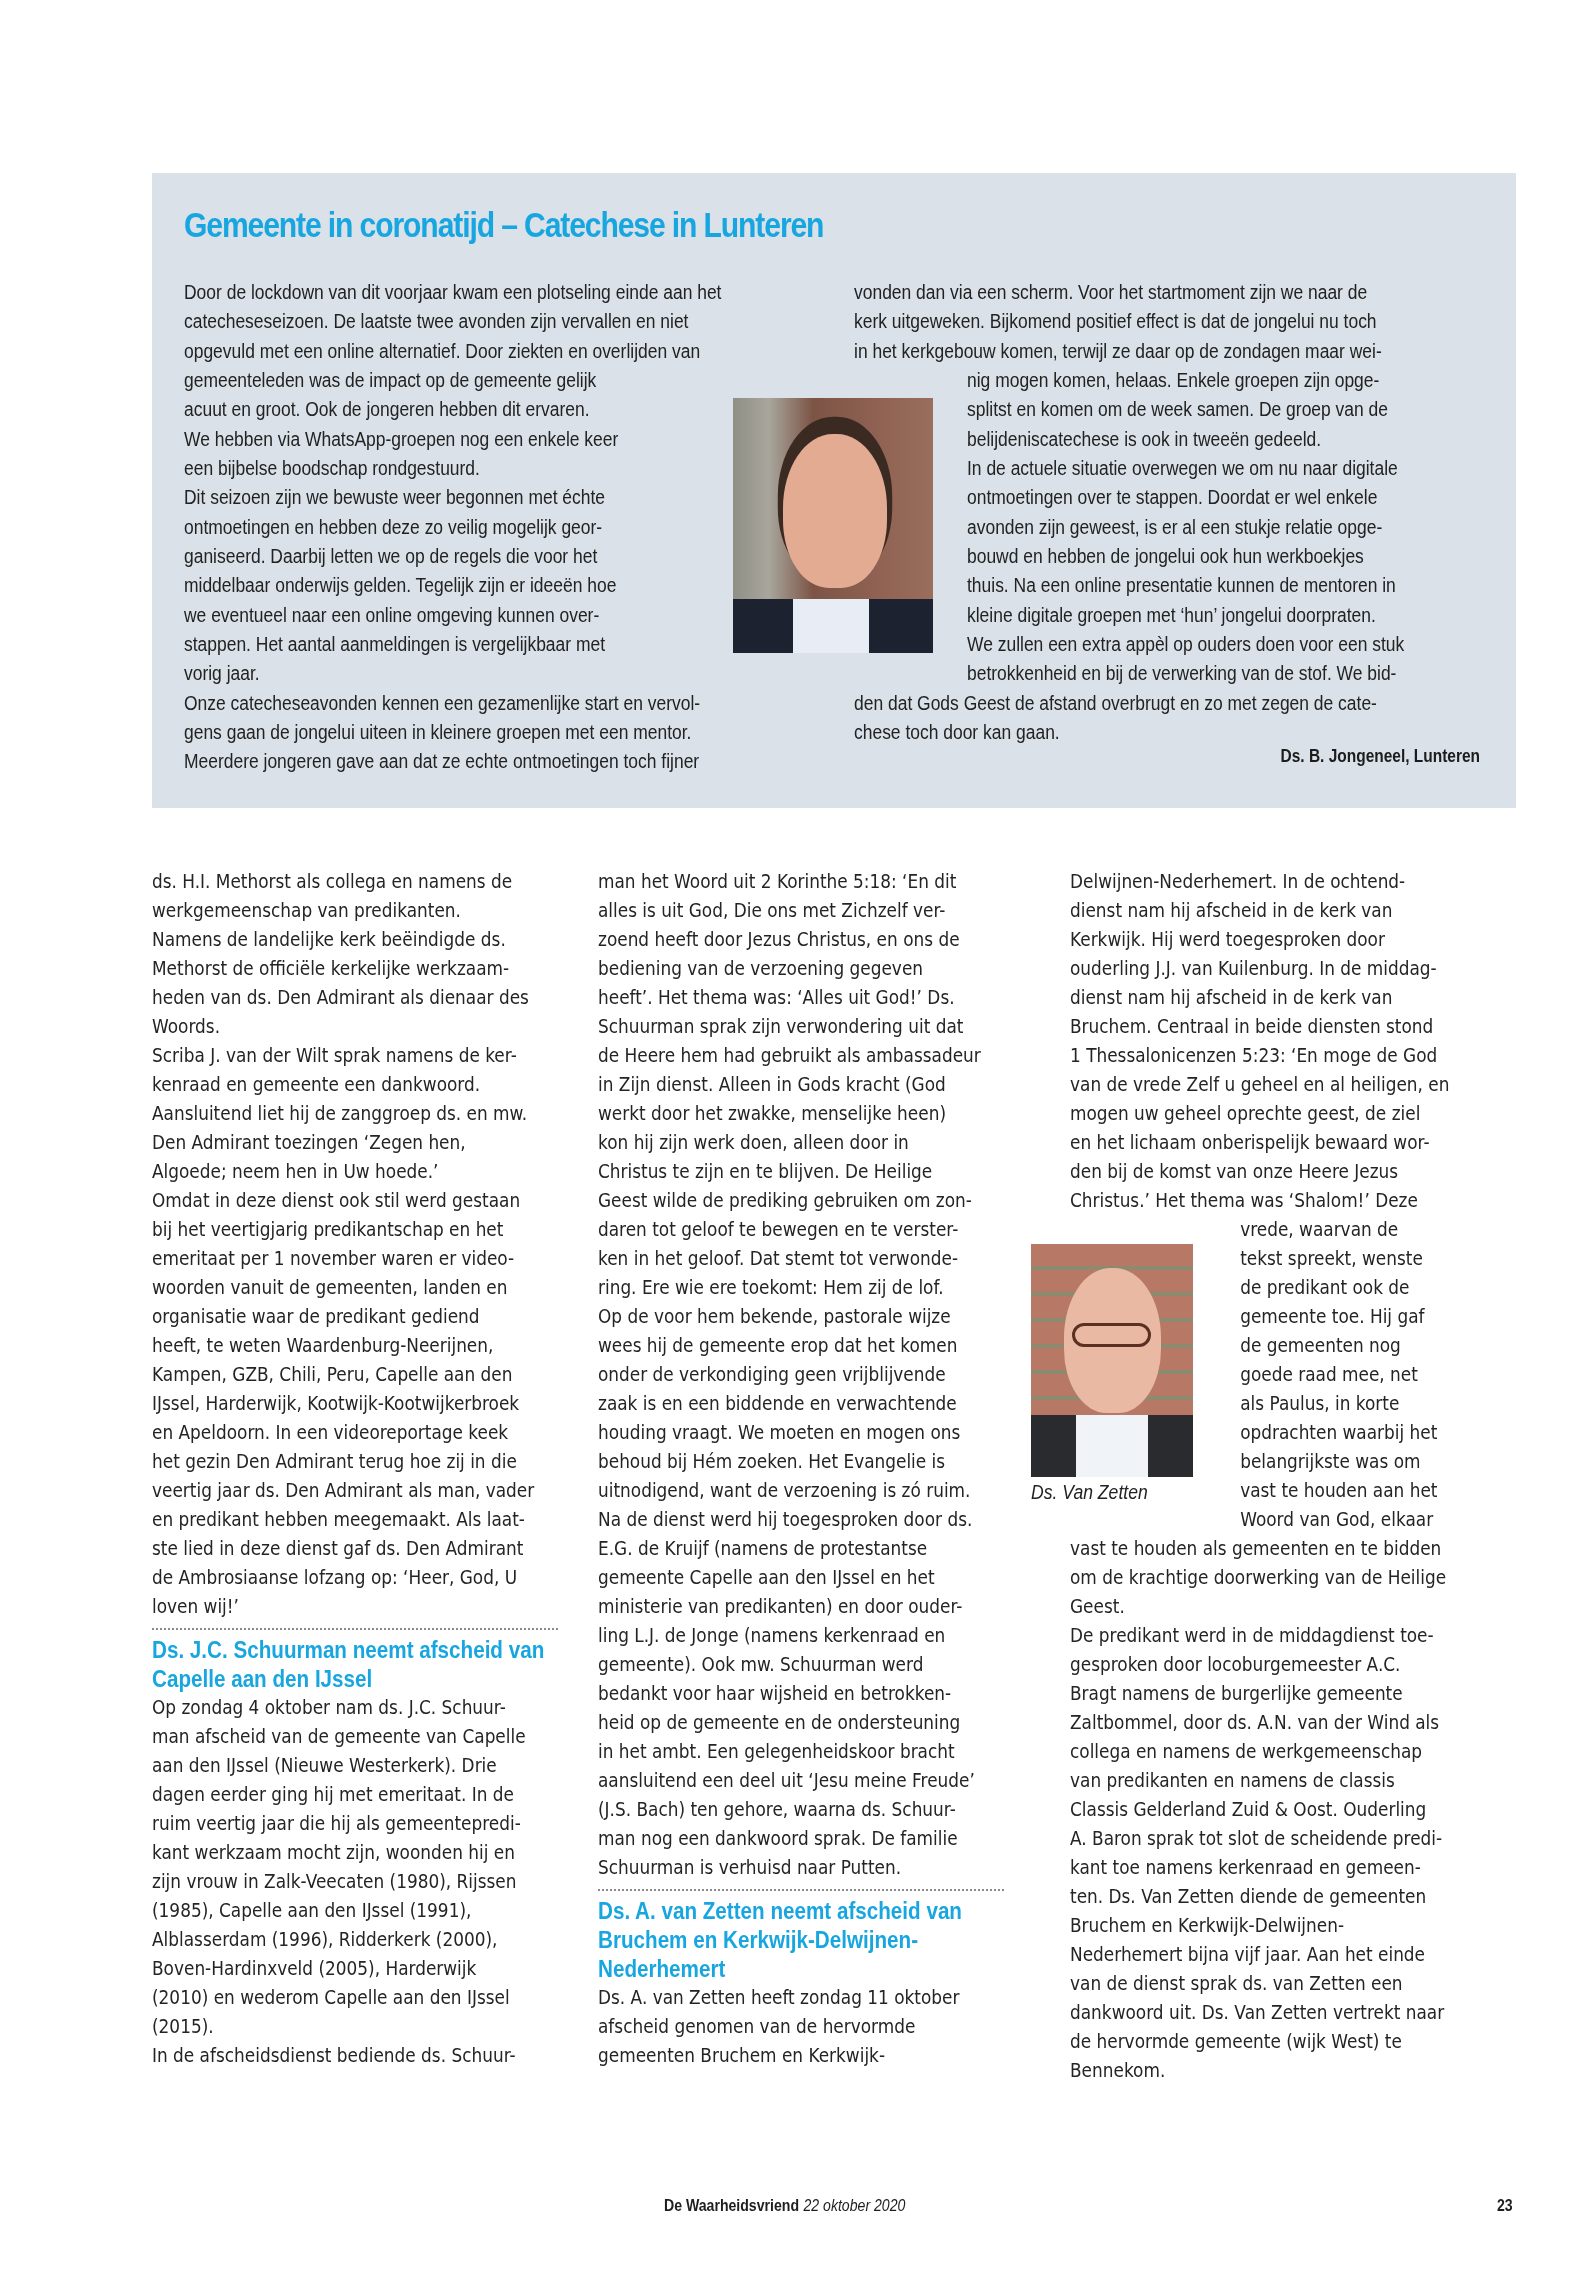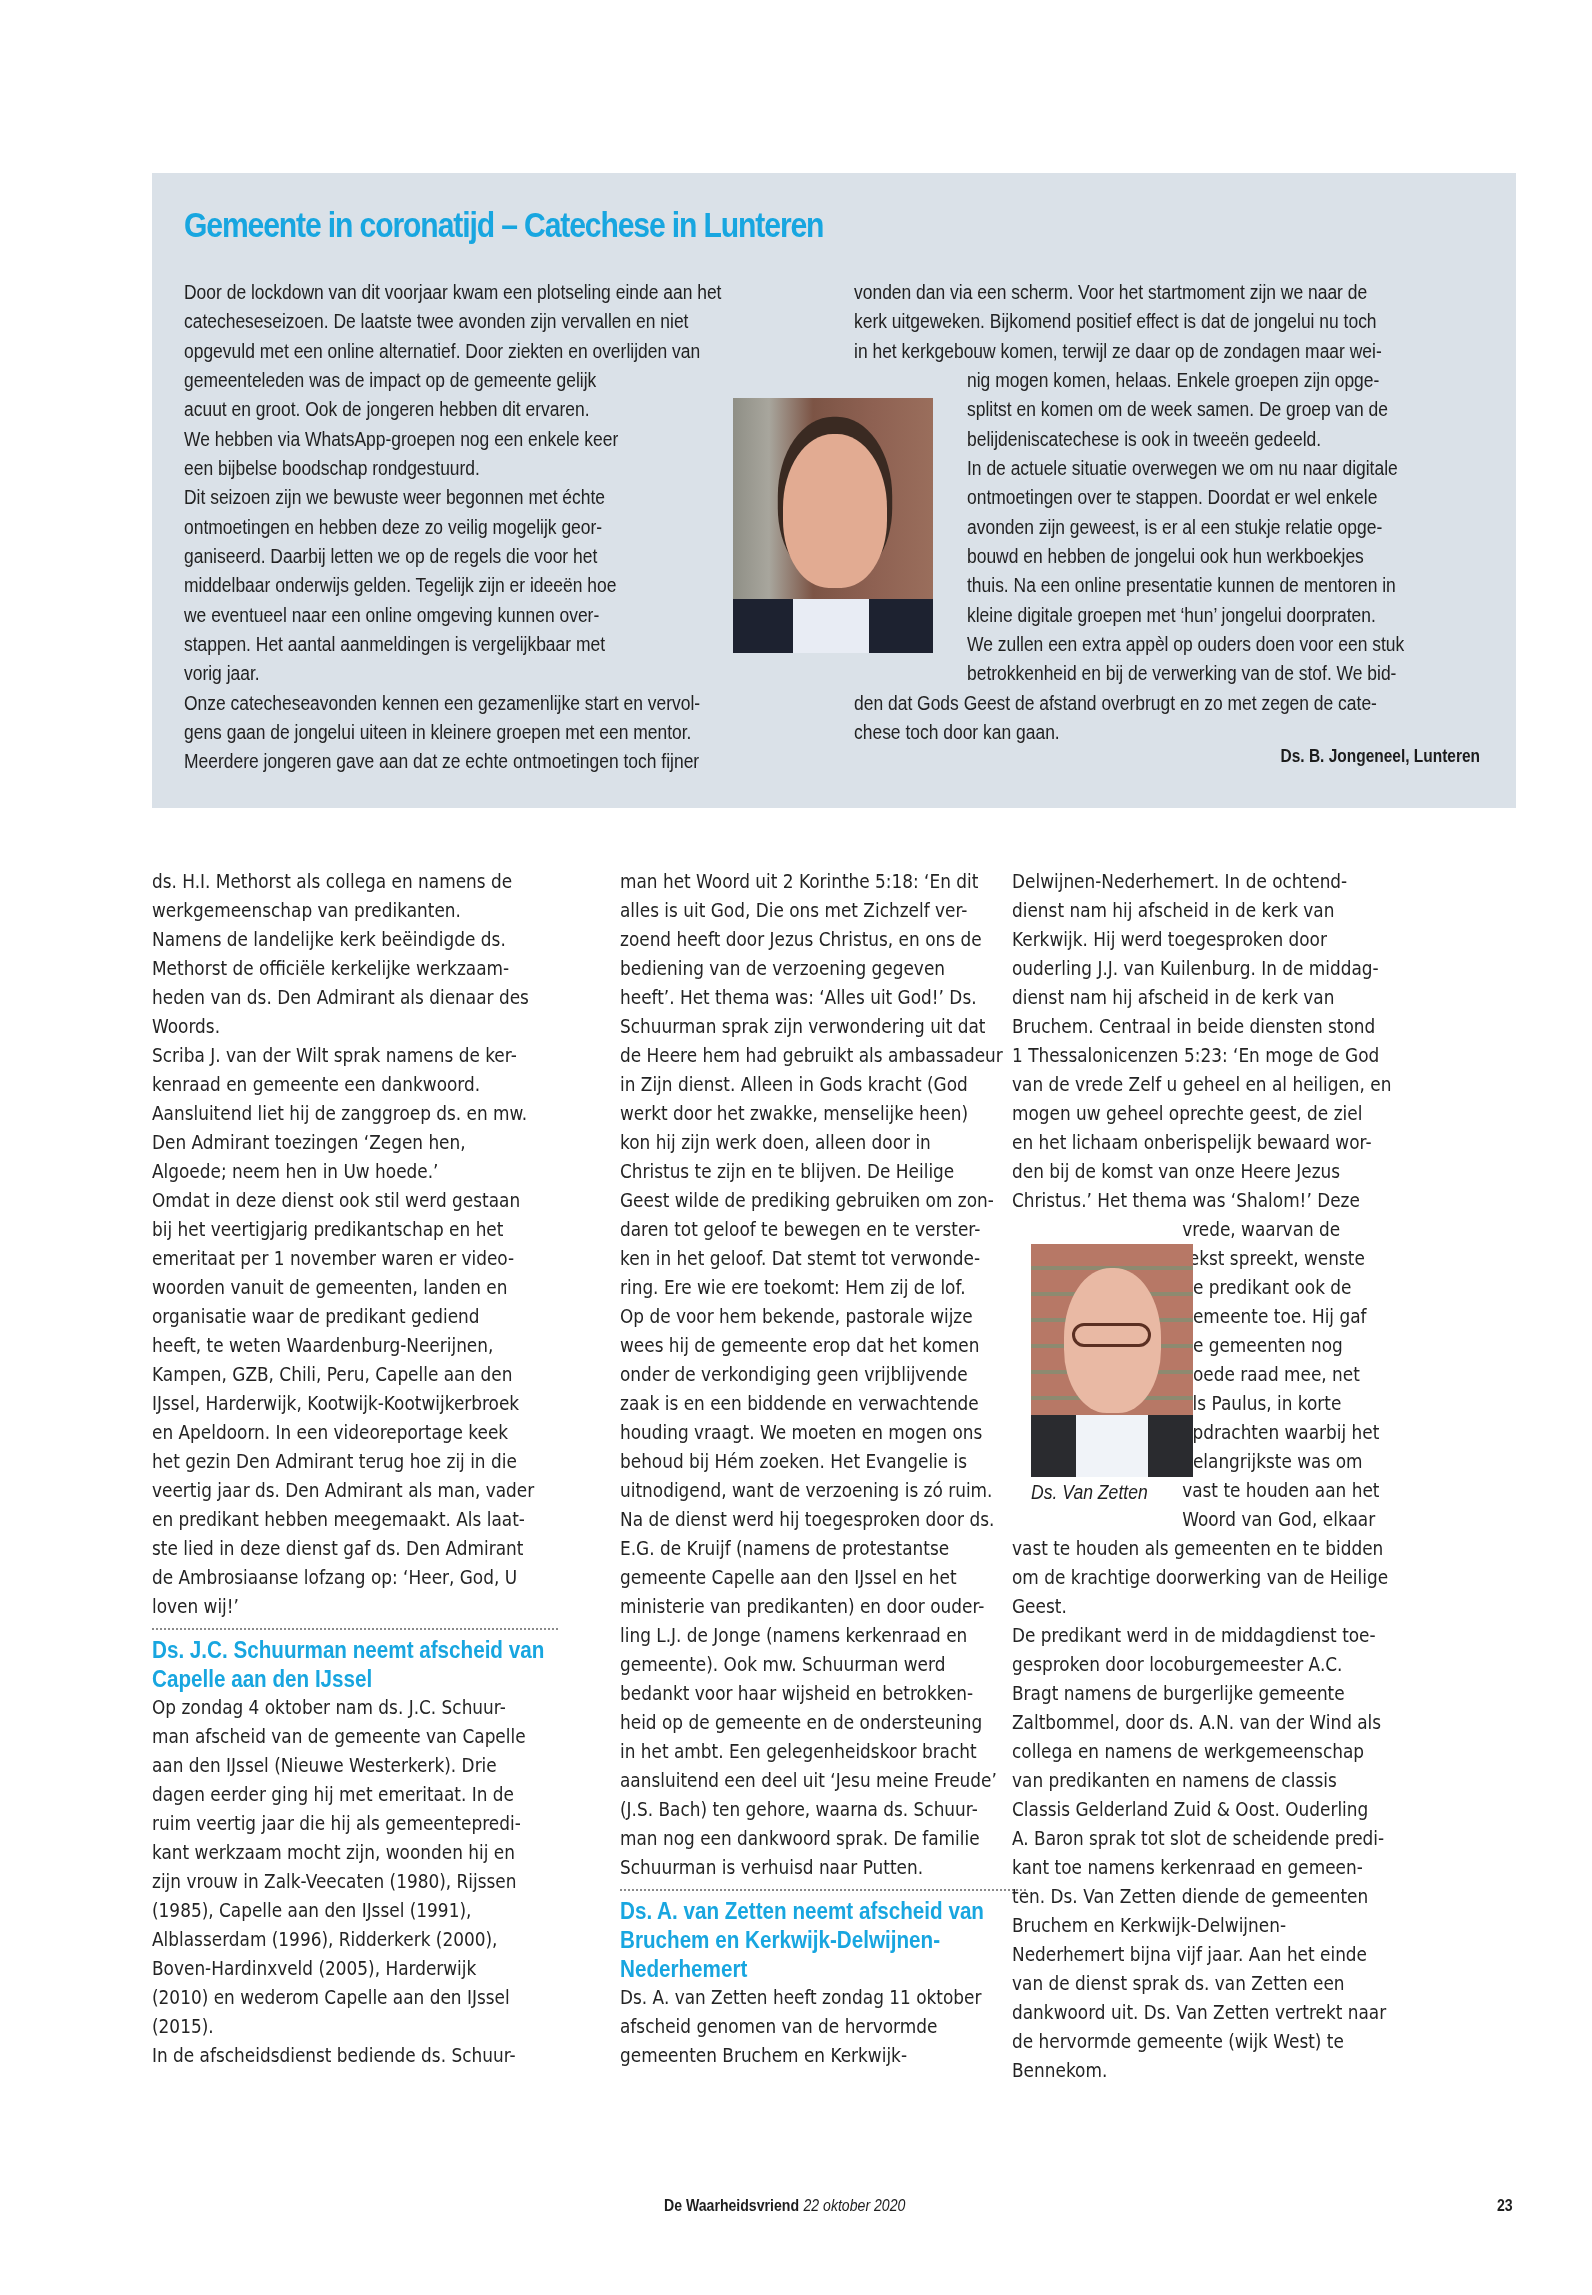--- a/index.html
+++ b/index.html
@@ -34,22 +34,22 @@
   .photo2 .suit { position: absolute; left: 0; bottom: 0; width: 162px; height: 62px;
                   background: linear-gradient(90deg,#2a2b2f 0 28%,#f0f3f8 28% 72%,#2a2b2f 72%); }
   .photo-caption { position: absolute; left: 1031px; top: 1481px; font-style: italic; font-size: 20px;
                    white-space: nowrap; transform: scaleX(0.88); transform-origin: left top; color:#222; }
 
   
   .col { position: absolute; top: 867px; font-family: "DejaVu Sans", sans-serif;
          font-size: 18.6px; line-height: 29px; color: #242424; }
   .col .ln { display: block; white-space: nowrap; transform: scaleX(0.91); transform-origin: left top; height: 29px; }
   .col1 { left: 152px; width: 406px; }
-  .col2 { left: 620px; width: 406px; }
-  .col3 { left: 1012px; width: 414px; }
+  .col2 { left: 598px; width: 406px; }
+  .col3 { left: 1070px; width: 414px; }
   .divider { display: block; border-top: 2.6px dotted #8a8a8a; margin: 7px 0 5.2px 0; height: 0; }
   .col h2 { margin: 0; font-family: "Liberation Sans", sans-serif; font-weight: bold;
             font-size: 24px; line-height: 29px; color: #18a6e0; white-space: nowrap;
             transform: scaleX(0.86); transform-origin: left top; height: 29px; }
   .indent { padding-left: 187px; }
 
   
   .footer { position: absolute; top: 2196px; left: 664px; font-size: 16.4px; white-space: nowrap;
             transform: scaleX(0.86); transform-origin: left top; }
   .footer .pub { font-weight: bold; }

